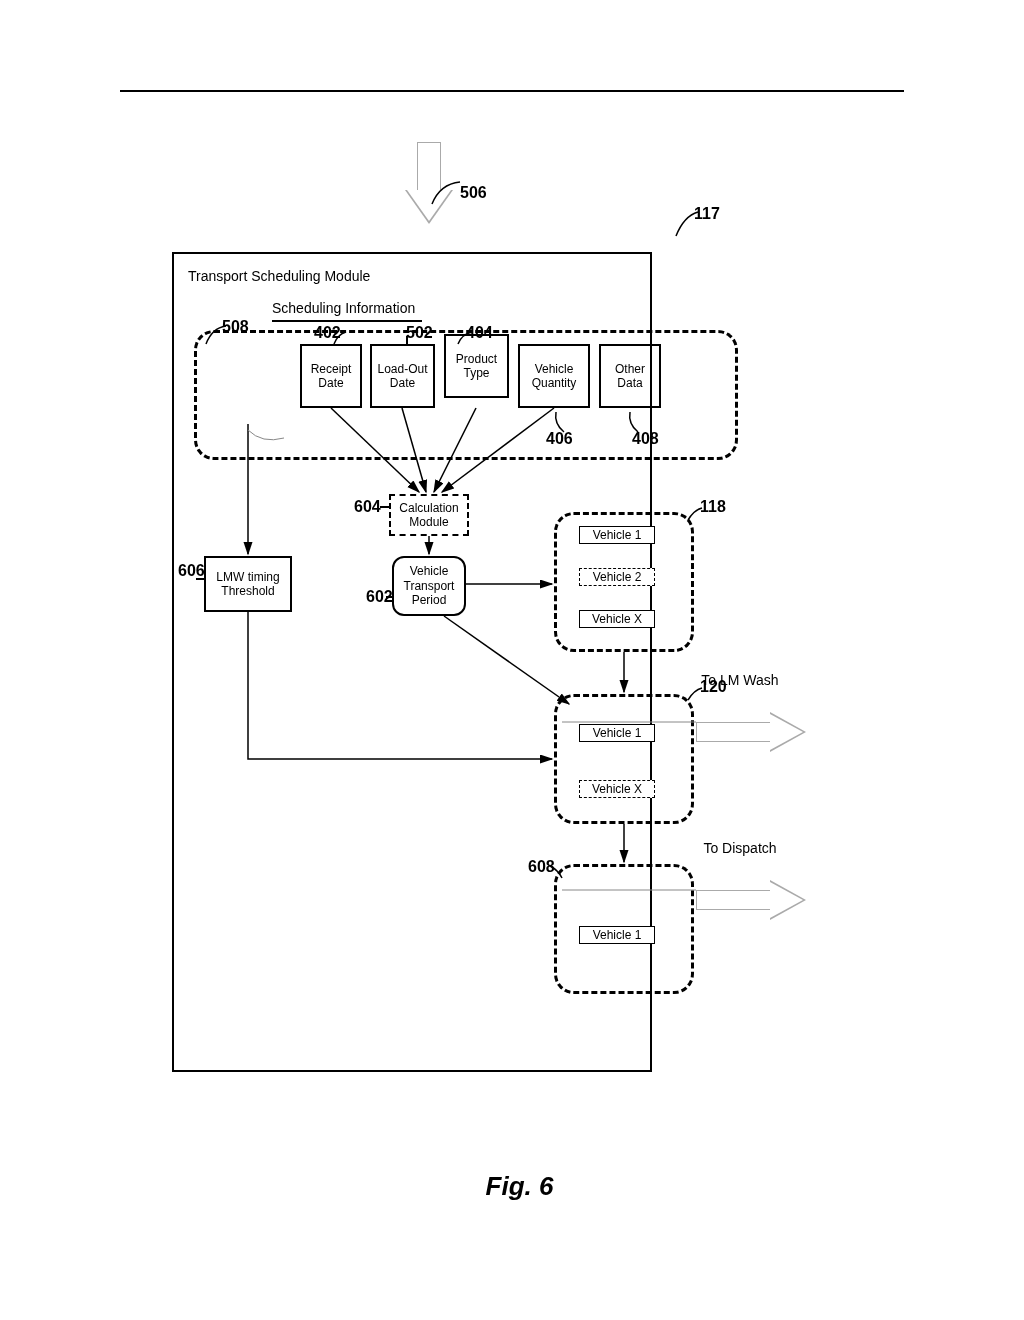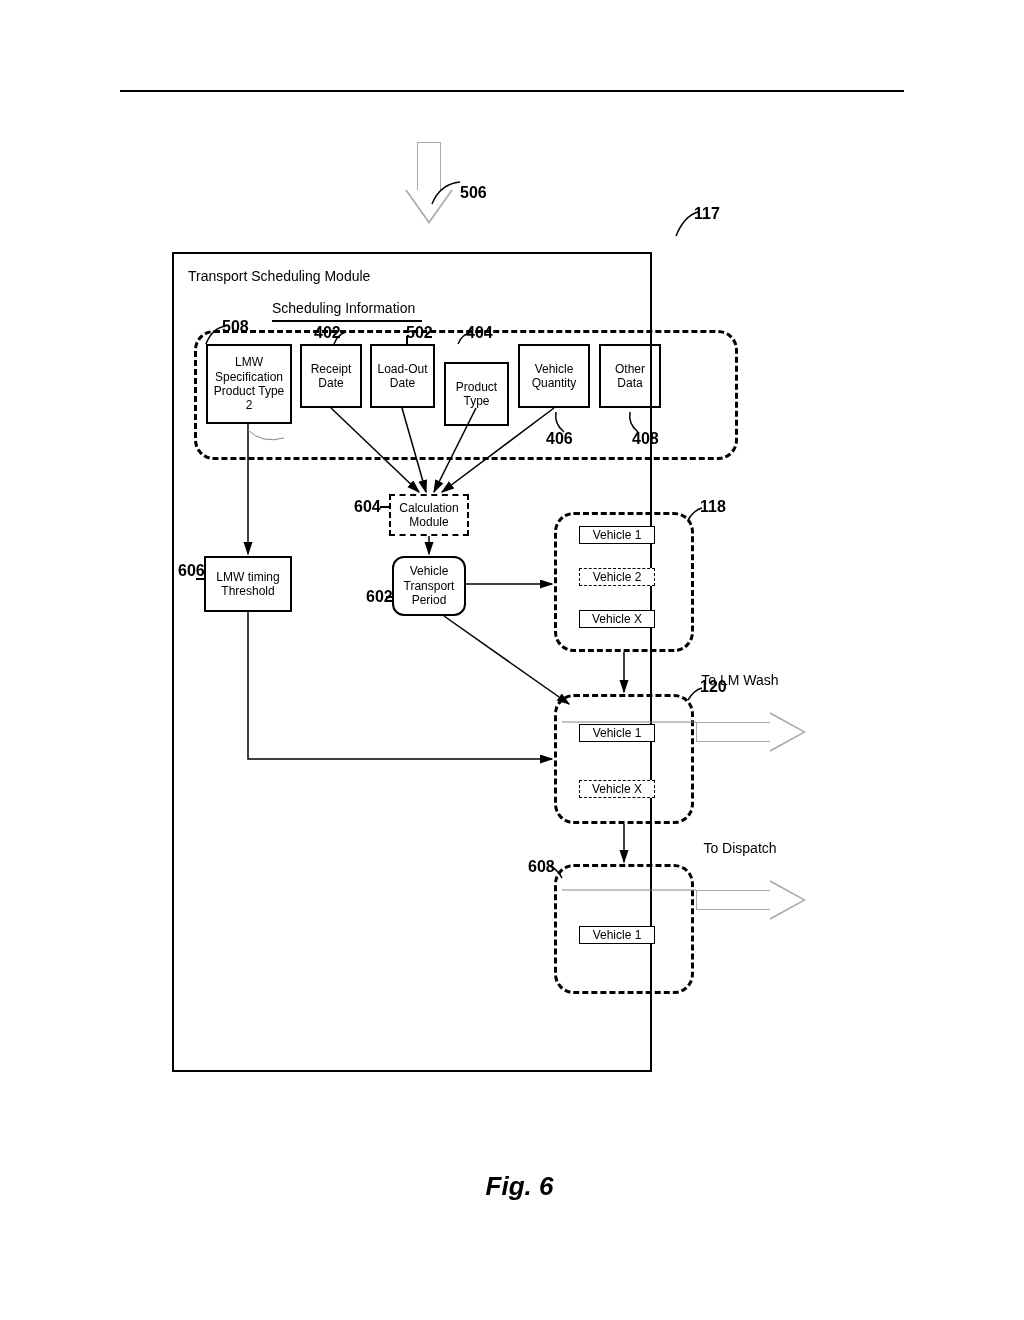--- a/index.html
+++ b/index.html
@@ -91,21 +91,21 @@
     flex-direction: column;
     align-items: center;
     justify-content: center;
     padding: 4px;
     line-height: 1.2;
   }
   
   .b1 { left: 32px;  top: 90px; width: 86px; height: 80px; }
   .b2 { left: 126px; top: 90px; width: 62px; height: 64px; }
   .b3 { left: 196px; top: 90px; width: 65px; height: 64px; }
-  .b4 { left: 270px; top: 108px; width: 65px; height: 64px; }
+  .b4 { left: 270px; top: 80px; width: 65px; height: 64px; }
   .b5 { left: 344px; top: 90px; width: 72px; height: 64px; }
   .b6 { left: 425px; top: 90px; width: 62px; height: 64px; }
 
   
   .calc-box {
     position: absolute;
     left: 215px; top: 240px;
     width: 80px; height: 42px;
     border: 2px dashed #000;
     font-size: 12px;
@@ -271,21 +271,20 @@
       <path d="M2 26 Q 10 6 24 2" stroke="#000" stroke-width="1.5" fill="none"></path>
     </svg>
 
   <div class="module">
     <div class="module-title">Transport Scheduling Module</div>
     <div class="sched-title">Scheduling Information</div>
     <div class="sched-line"></div>
 
     <div class="dash-group sched-info-group"></div>
 
-    <div class="info-box b1">LMW Specification Product Type 2</div>
     <div class="info-box b2">Receipt Date</div>
     <div class="info-box b3">Load-Out Date</div>
     <div class="info-box b4">Product Type</div>
     <div class="info-box b5">Vehicle Quantity</div>
     <div class="info-box b6">Other Data</div>
 
     <div class="calc-box">Calculation Module</div>
 
     <div class="info-box lmw-thresh">LMW timing Threshold</div>
 

